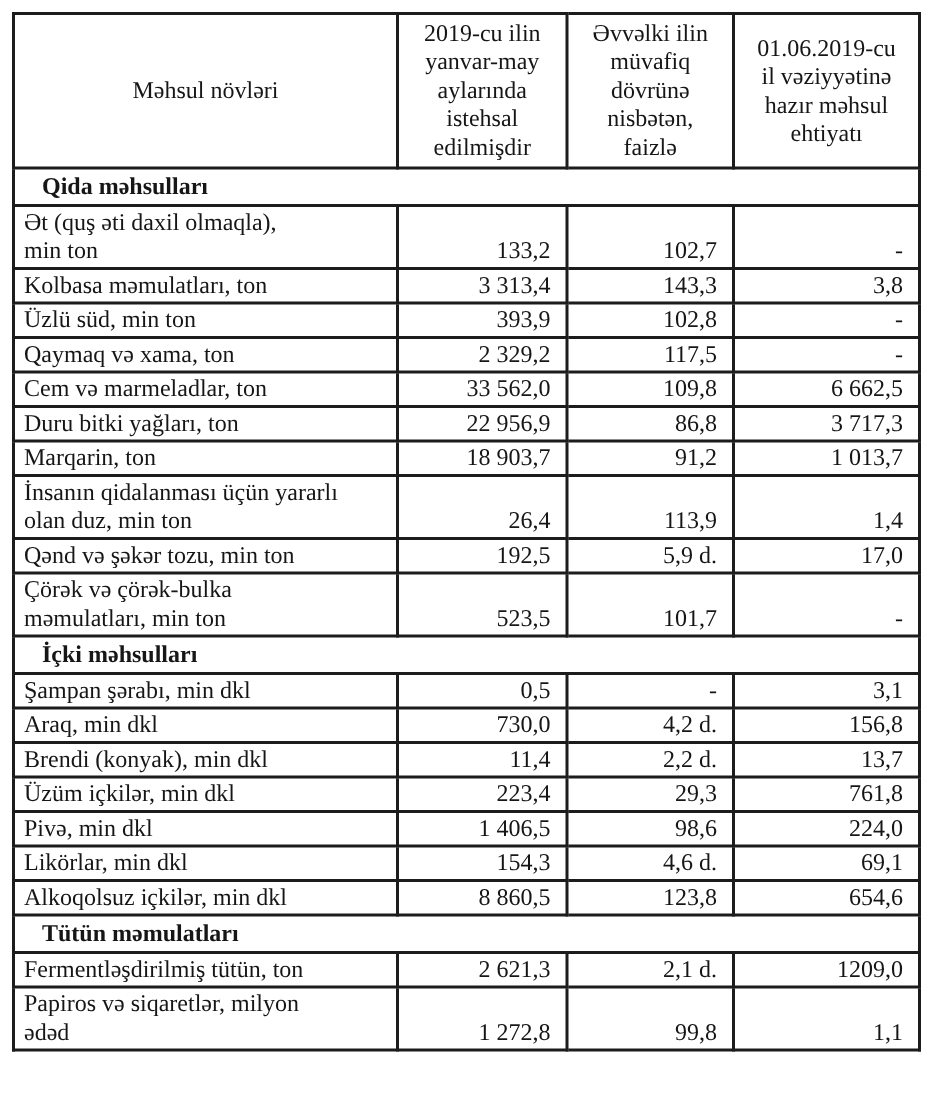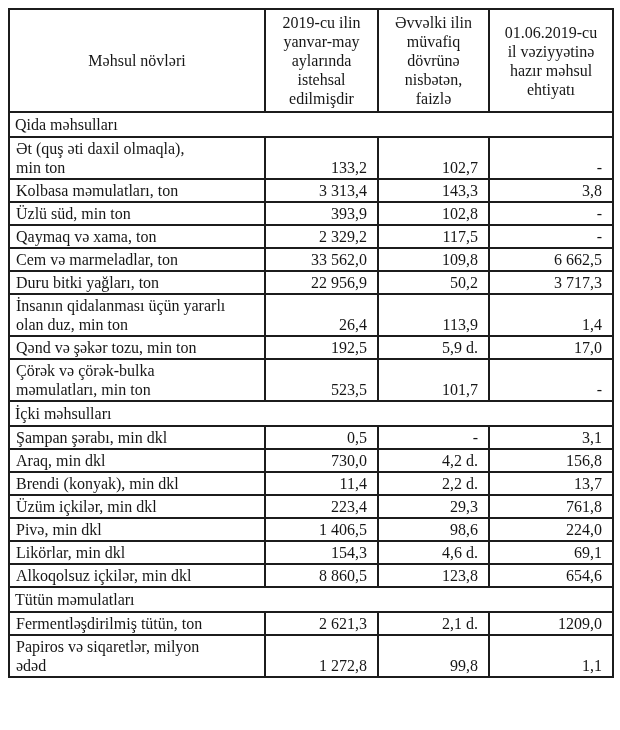--- a/index.html
+++ b/index.html
@@ -24,23 +24,23 @@
     line-height: 19px;
     font-weight: normal;
   }
   th.hdr {
     text-align: center;
     vertical-align: middle;
     white-space: pre-line;
     padding: 3px 4px;
   }
   tr.section-row td {
-    font-weight: normal;
+    font-weight: bold;
     text-align: left;
-    padding: 2px 5px;
+    padding: 2px 18px;
     vertical-align: middle;
   }
   td.lbl {
     text-align: left;
     padding: 1px 19px 1px 6px;
     white-space: pre-line;
     vertical-align: bottom;
   }
   td.num {
     text-align: right;
@@ -108,22 +108,28 @@
     </tr>
     <tr>
       <td class="lbl">Cem və marmeladlar, ton</td>
       <td class="num">33 562,0</td>
       <td class="num">109,8</td>
       <td class="num">6 662,5</td>
     </tr>
     <tr>
       <td class="lbl">Duru bitki yağları, ton</td>
       <td class="num">22 956,9</td>
-      <td class="num">50,2</td>
+      <td class="num">86,8</td>
       <td class="num">3 717,3</td>
+    </tr>
+    <tr>
+      <td class="lbl">Marqarin, ton</td>
+      <td class="num">18 903,7</td>
+      <td class="num">91,2</td>
+      <td class="num">1 013,7</td>
     </tr>
     <tr>
       <td class="lbl">İnsanın qidalanması üçün yararlı
 olan duz, min ton</td>
       <td class="num">26,4</td>
       <td class="num">113,9</td>
       <td class="num">1,4</td>
     </tr>
     <tr>
       <td class="lbl">Qənd və şəkər tozu, min ton</td>

